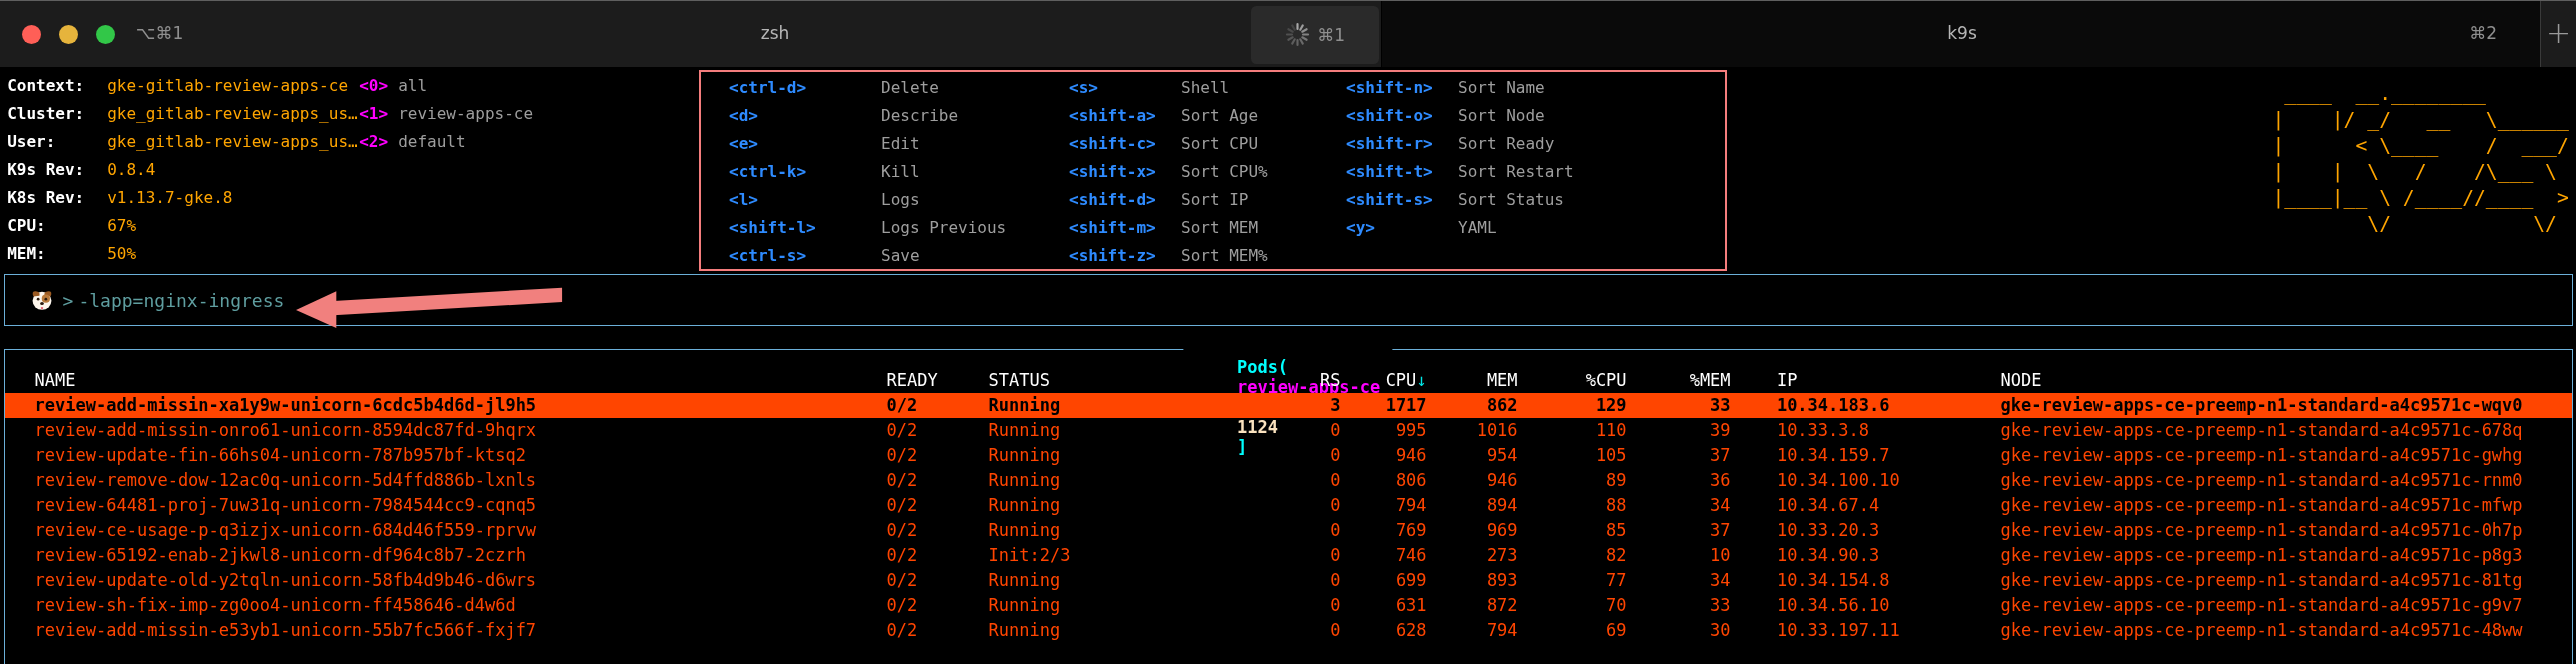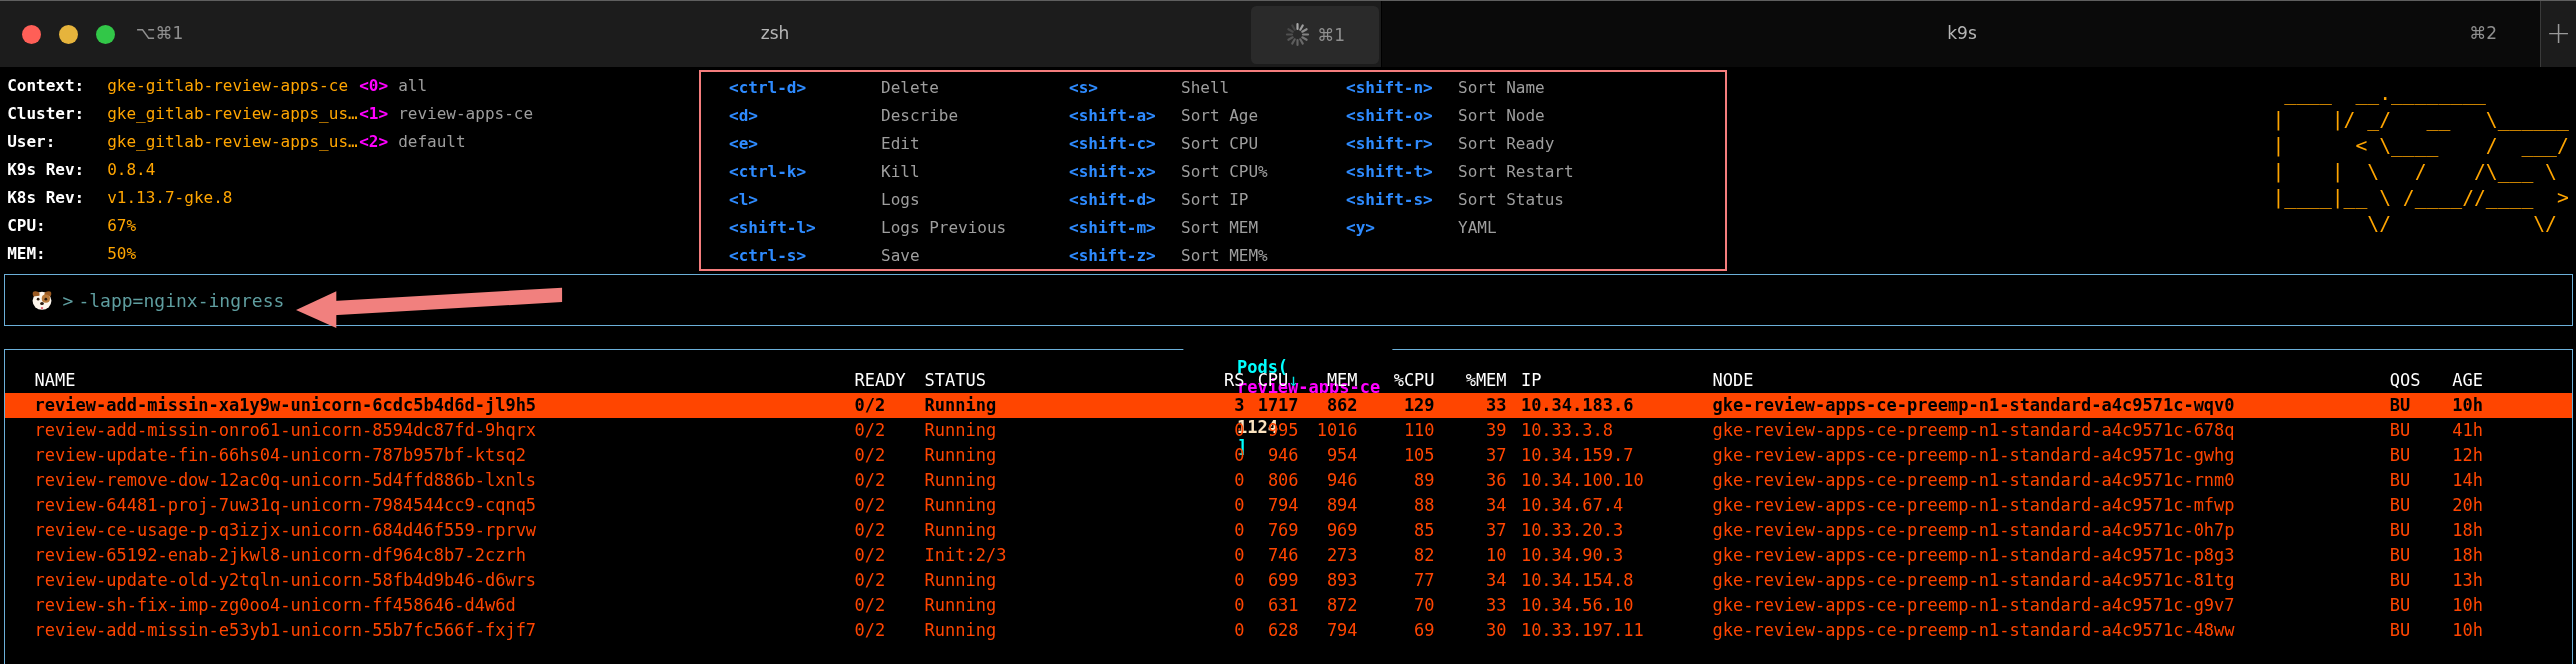--- a/index.html
+++ b/index.html
@@ -45,21 +45,21 @@
   
   .arrow-annot{position:absolute;left:295px;top:285px;pointer-events:none;}
 
   
   .table-box{position:absolute;left:3.6px;top:349px;width:2569px;height:315px;border:1.8px solid var(--skyblue);border-bottom:none;box-sizing:border-box;}
   .table-title{position:absolute;top:-13.4px;left:50%;transform:translateX(-50%);background:#000;padding:0 12.5px;font-size:17px;font-weight:bold;white-space:pre;}
   .tt-aqua{color:var(--aqua);}
   .tt-ns{color:var(--magenta);}
   .tt-count{color:var(--cream);}
   .tgrid{position:absolute;left:0;top:18px;right:0;}
-  .trow{display:grid;grid-template-columns:832px 72px 282px 54px 54px 59px 77px 72px 206px 670px 66px 1fr;height:25px;line-height:25px;font-size:17px;}
+  .trow{display:grid;grid-template-columns:832px 72px 282px 54px 54px 59px 77px 72px 206px 670px 66px 1fr;height:25px;line-height:25px;font-size:17px;gap:32px;}
   .trow span{white-space:pre;overflow:visible;}
   .c0{padding-left:30px;}
   .c1{padding-left:18px;}
   .c2{padding-left:16px;}
   .c3,.c4,.c5,.c6,.c7{text-align:right;}
   .c8{padding-left:14.3px;}
   .c10{padding-left:7.2px;}
   .c11{padding-left:3.6px;}
   .thead{color:var(--white);}
   .sort-arrow{color:var(--cyanarrow);}

